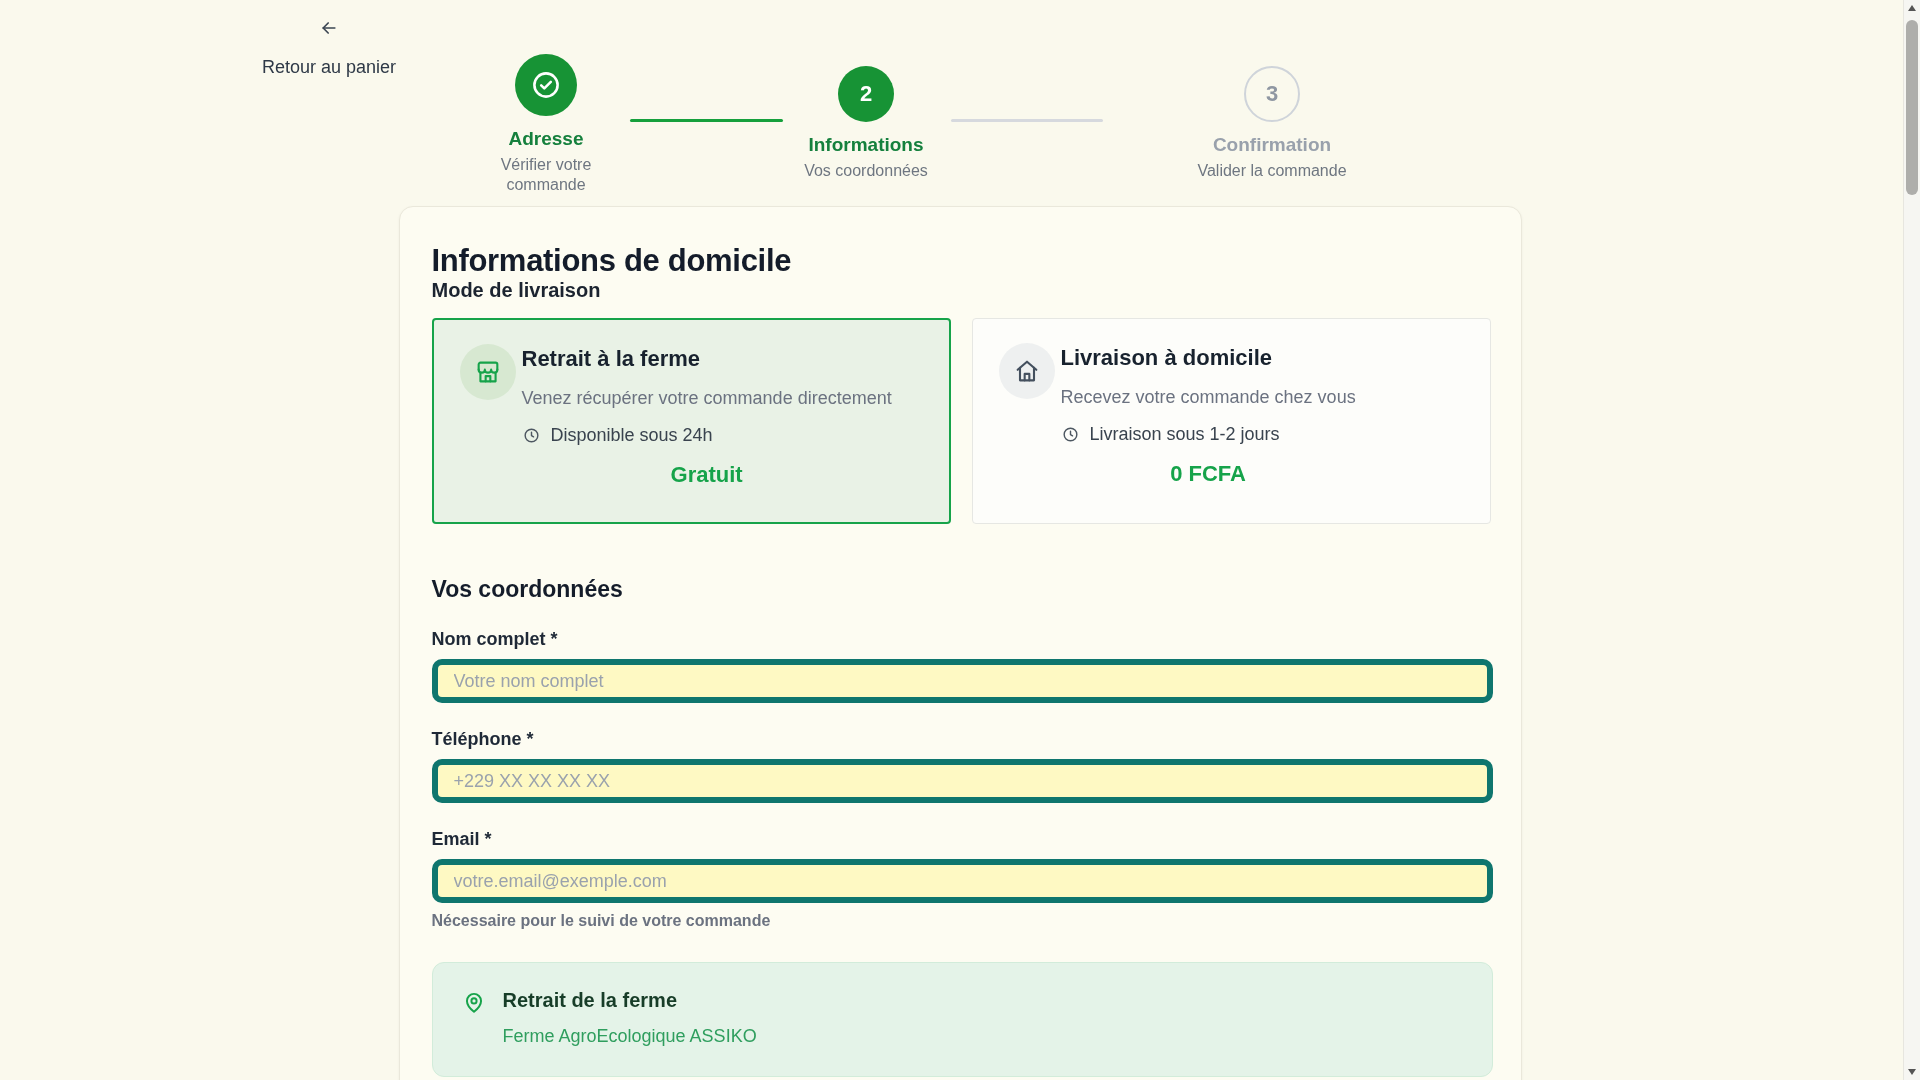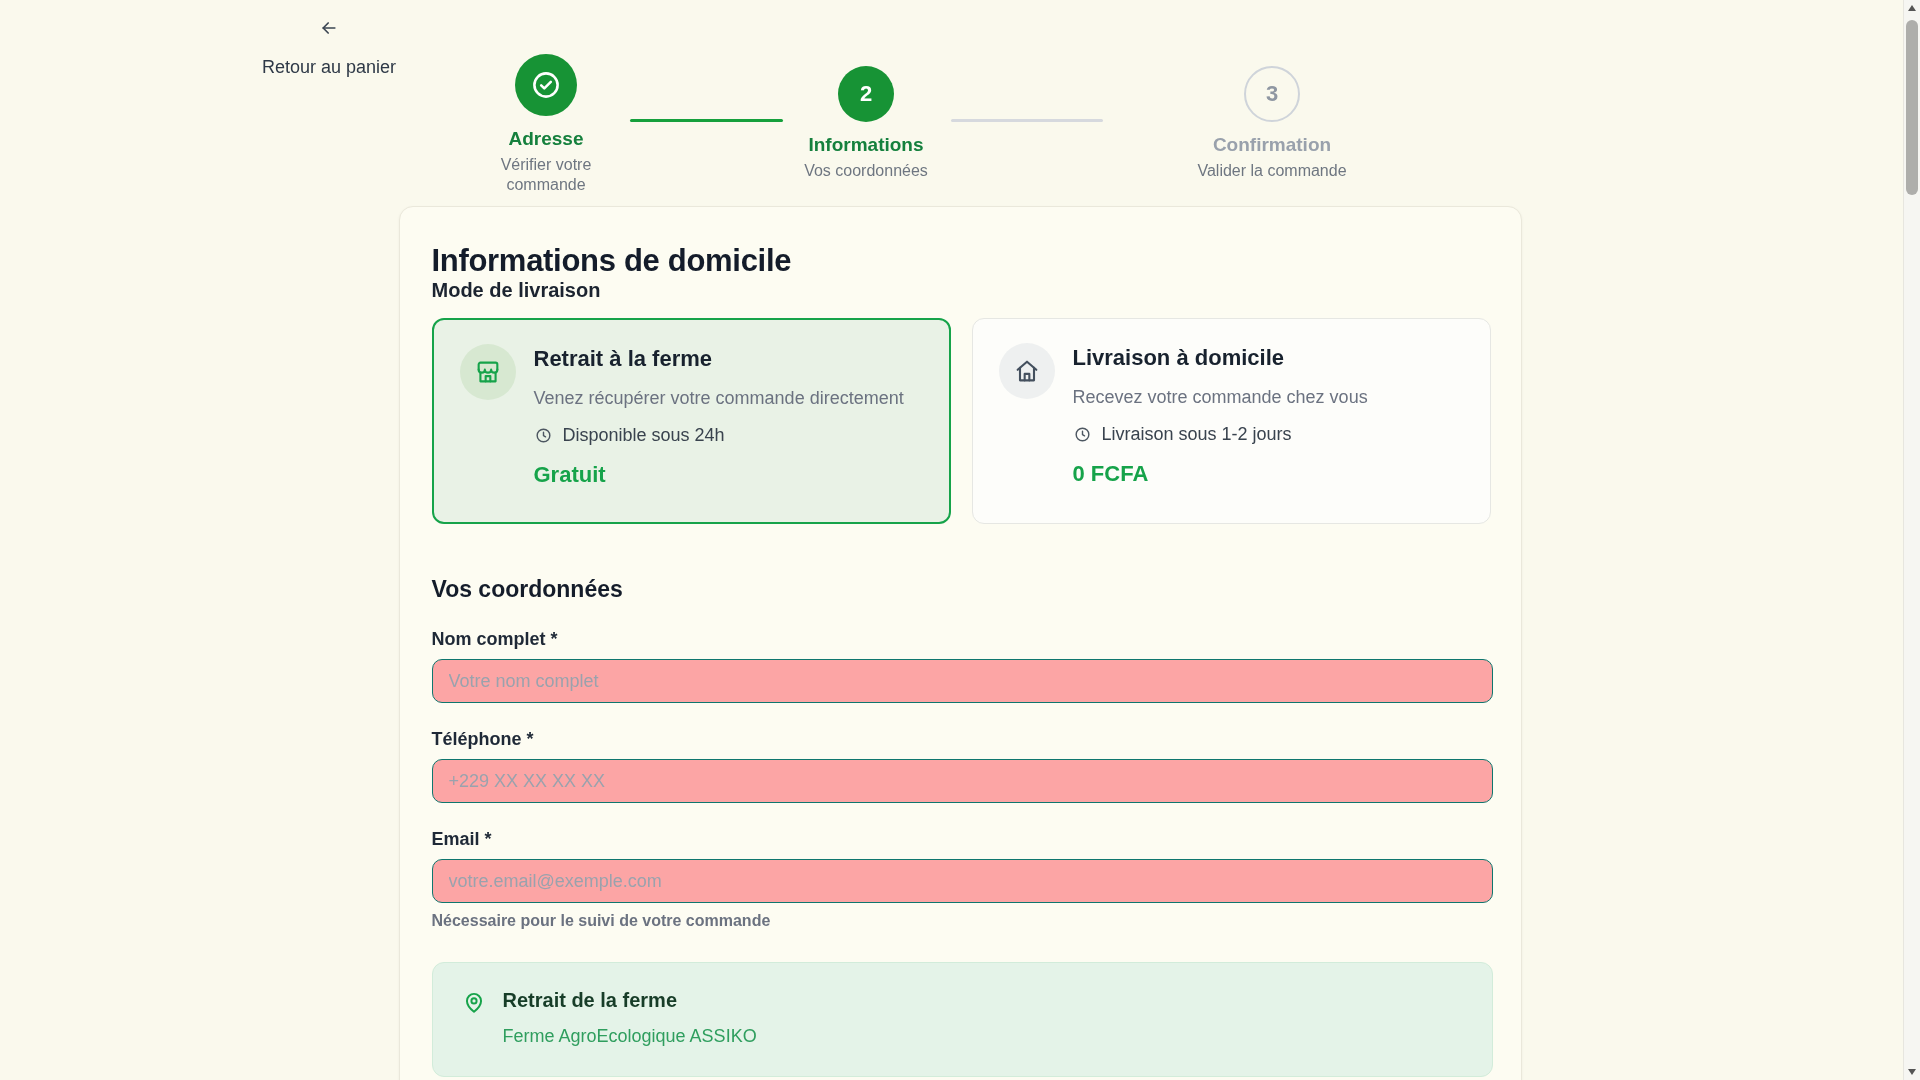--- a/index.html
+++ b/index.html
@@ -47,44 +47,44 @@
     box-shadow:0 1px 3px rgba(0,0,0,0.05);
     padding:36px 30px 60px 32px;
     min-height:900px;
   }
   .page-title { font-size:31px; font-weight:bold; letter-spacing:-0.3px; color:#141c2a; }
   .section-heading { font-size:20px; font-weight:bold; color:#1c2430; }
 
   
   .options-row { display:flex; gap:21px; margin-top:16px; }
   .option-card {
-    width:520px; height:206px; border-radius:12px;
-    padding:24px 26px; display:flex; gap:18px; cursor:pointer;
+    width:520px; height:206px; border-radius:4px;
+    padding:24px 26px; display:flex; gap:6px; cursor:pointer;
   }
   .option-selected { background:#e9f2e6; border:2px solid #16a34a; }
   .option-default { background:#fdfdfa; border:1px solid #e6e7e3; }
   .option-icon-circle {
     width:56px; height:56px; border-radius:50%; flex-shrink:0;
     display:flex; align-items:center; justify-content:center;
   }
   .option-selected .option-icon-circle { background:#d7e8d1; }
   .option-default .option-icon-circle { background:#eef0f0; }
   .option-title { font-size:22px; font-weight:bold; color:#18222e; margin-top:2px; }
   .option-desc { font-size:18px; color:#6b7280; margin-top:16px; }
   .option-avail { margin-top:16px; display:flex; align-items:center; gap:10px; font-size:18px; color:#39434e; }
-  .option-price { margin-top:16px; font-size:22px; font-weight:bold; color:#16a34a; }
+  .option-price { margin-top:16px; font-size:22px; font-weight:bold; color:#16a34a;text-align:center; }
 
   
   .contact-heading { margin-top:52px; font-size:23px; font-weight:bold; color:#141c2a; }
   .field { margin-top:26px; }
   .field:first-of-type { margin-top:18px; }
   .field-label { font-size:18px; font-weight:600; color:#1f2937; }
   .field-input {
     margin-top:9px; width:1061px; height:44px;
-    border:1px solid #0f766e; border-radius:10px; background:#fca5a5;
+    border:6px solid #0f766e; border-radius:10px; background:#fef9c3;
     padding:0 16px; font-size:18px; color:#1f2937;
     font-family:"Liberation Sans","DejaVu Sans",sans-serif;
     outline:none; display:block;
   }
   .field-input::placeholder { color:#9aa2ad; }
   .field-helper { margin-top:9px; font-size:16px; color:#6b7280;font-weight:bold; }
 
   
   .address-box {
     margin-top:32px; width:1061px;

